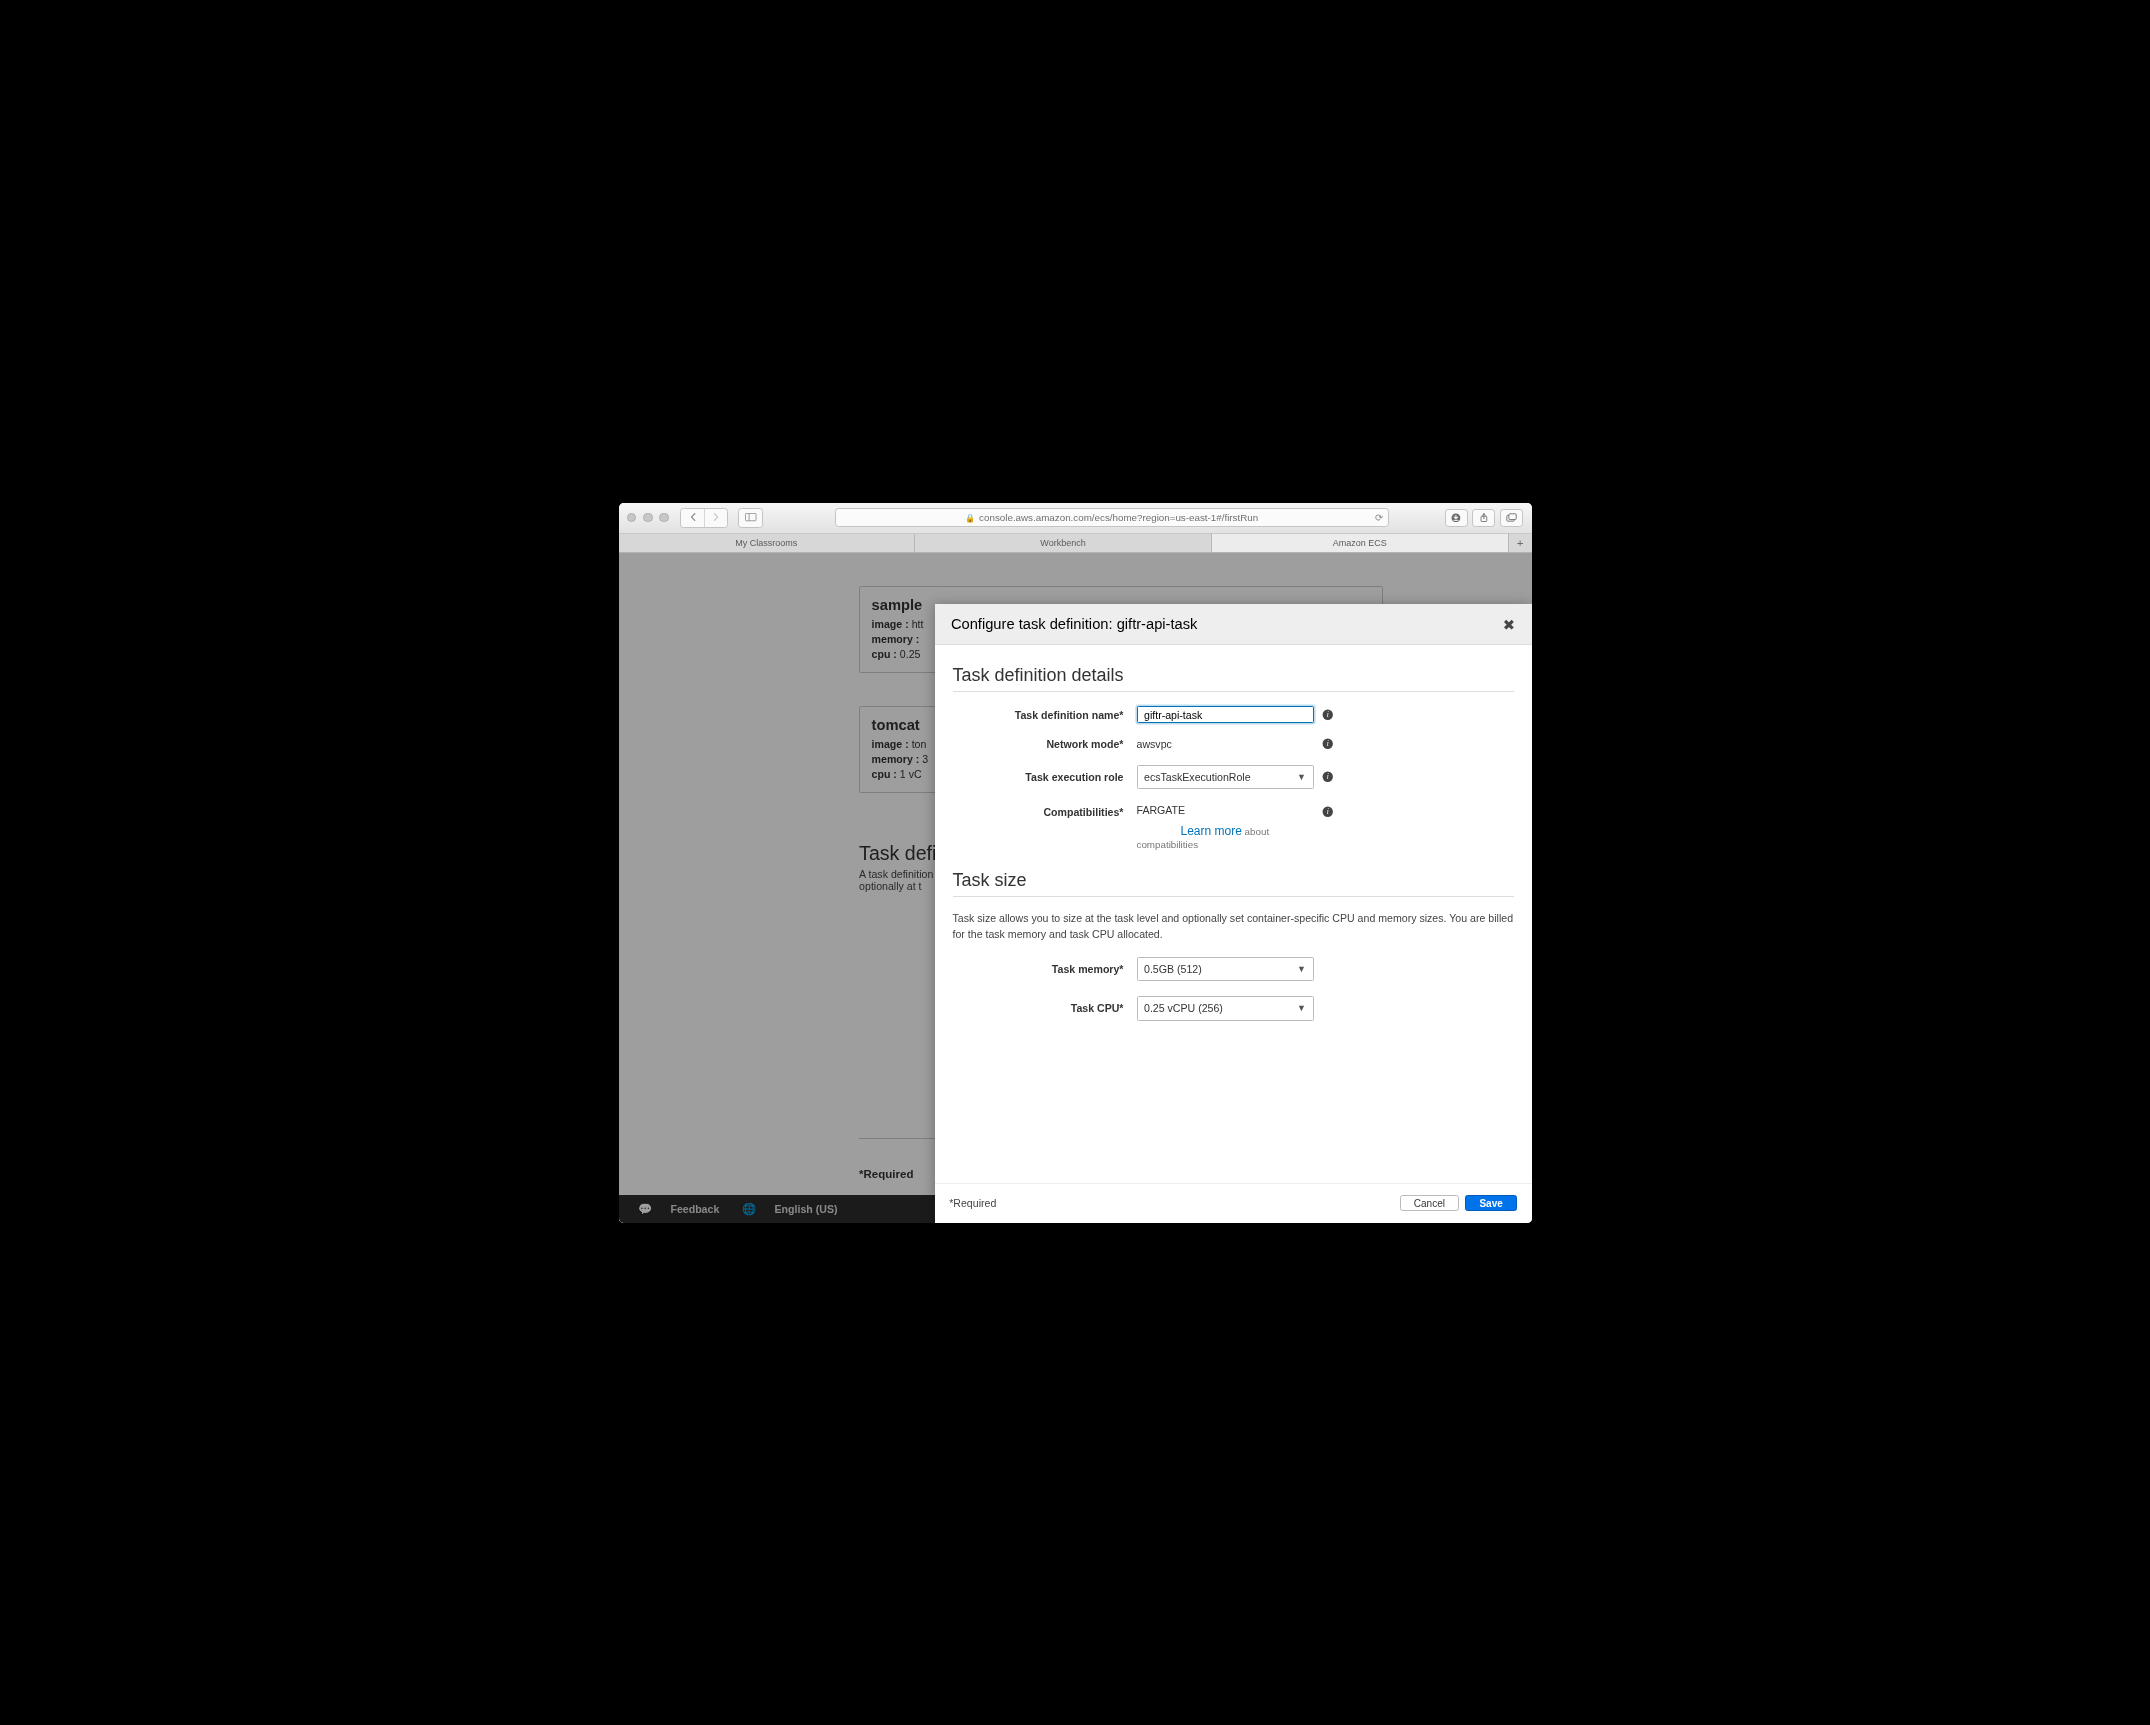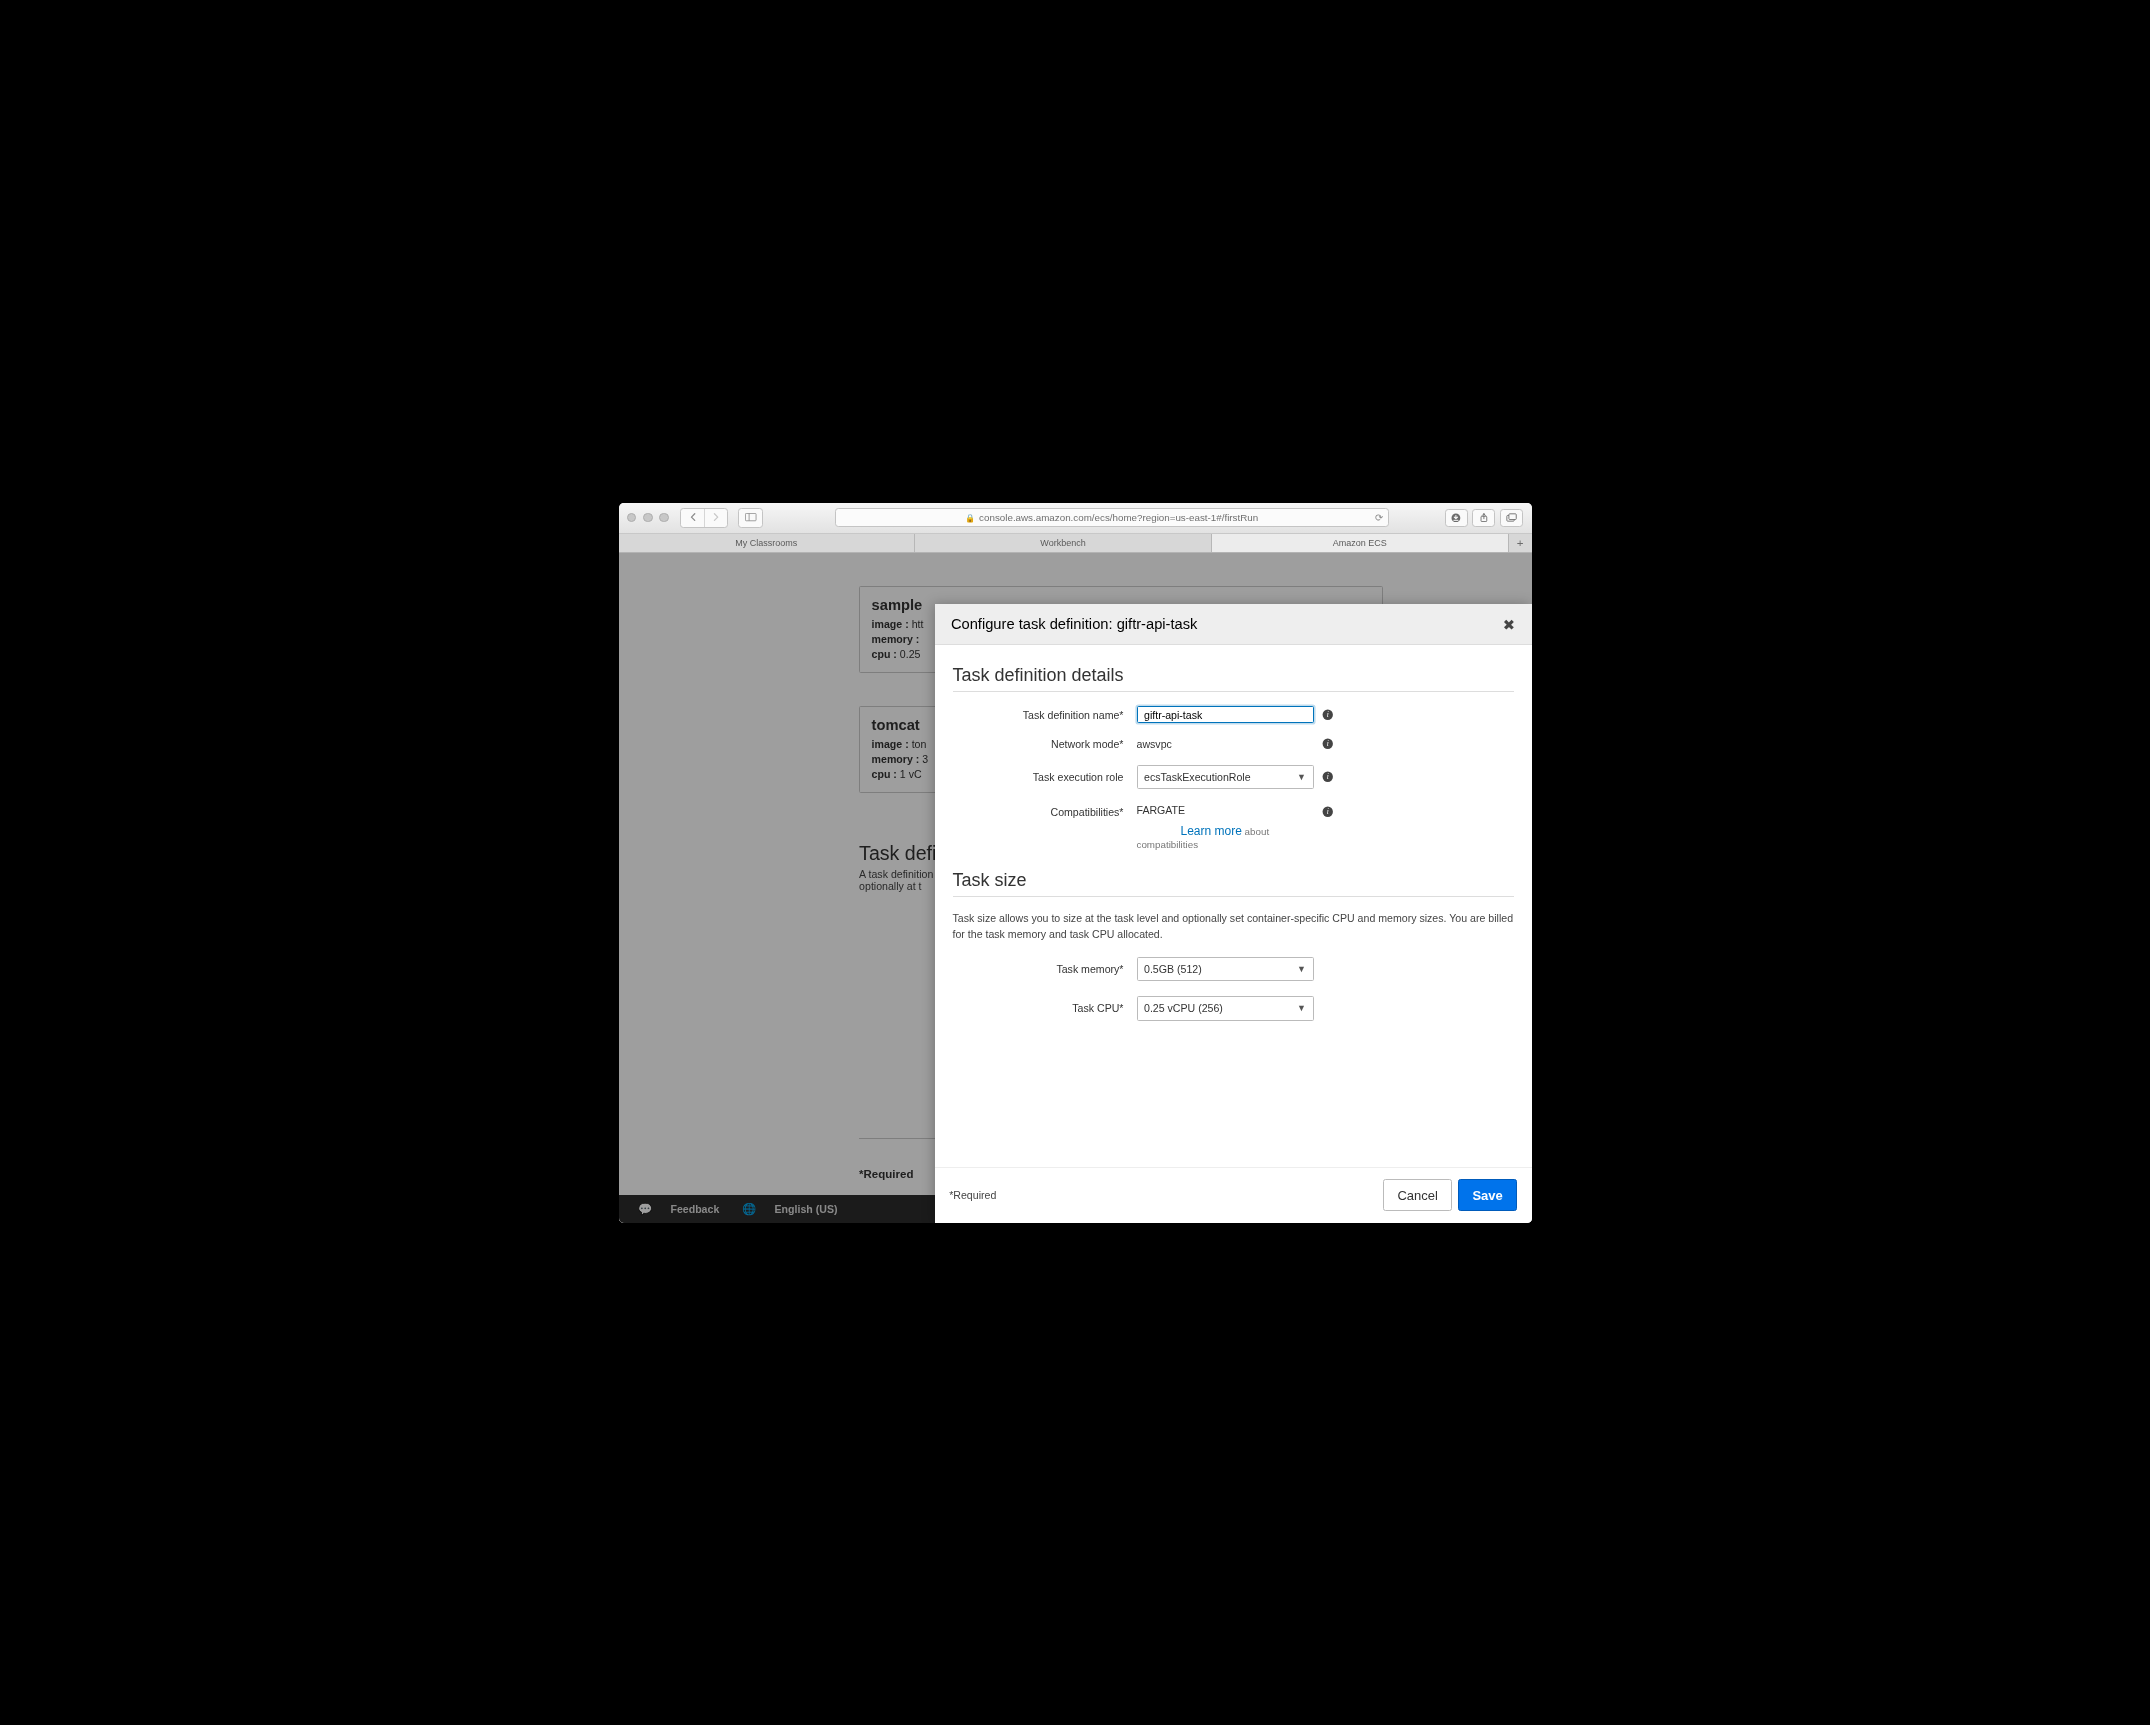--- a/index.html
+++ b/index.html
@@ -118,21 +118,21 @@
     border-bottom:0.8px solid #ddd;
     padding: 11.5px 16.4px;
     display:flex; align-items:center; justify-content:space-between;
   }
   .modal-header h2 { font-size:14.7px; font-weight:500; color:#000000;}
   .modal-header .close { font-size:14.7px; color:#444; cursor:pointer;}
   .modal-body { flex:1; overflow:auto; padding: 14.7px 18px 8.2px; }
   .h3 { font-size:18px; font-weight:400; margin: 4.9px 0 3.3px; }
   .rule { border-bottom:0.8px solid #ddd; margin: 4.9px 0 14.7px; }
   .form-row { display:flex; align-items:center; margin: 14.7px 0; }
-  .form-row .label { width: 184px; text-align:right; padding-right: 13px; font-weight:400; font-size:10.6px; color:#333;}
+  .form-row .label { width: 184px; text-align:right; padding-right: 13px; font-weight:700; font-size:10.6px; color:#333;}
   .form-row .field { width: 177px; position:relative; }
   .form-row .info { margin-left: 8.2px; color:#555; font-size:11.5px; }
   input.text {
     width:100%; height:17px; border:0.8px solid #0073bb; border-radius:1.6px;
     padding: 0 6.5px; font-size:10.6px; outline:none;
     box-shadow: 0 0 0 1.6px rgba(0,115,187,0.25);
   }
   .static-val { font-size:10.6px; color:#333; }
   .select {
     width:100%; height:24.6px; border:0.8px solid #bbb; border-radius:1.6px;
@@ -144,21 +144,21 @@
   .muted { color:#777; font-size:9.8px;}
   .para { font-size:10.6px; color:#444; margin: 4.9px 0 8.2px; line-height:1.45;}
   .modal-footer {
     border-top:0.8px solid #eee;
     padding: 11.5px 14.7px;
     display:flex; align-items:center; justify-content:space-between;
     background:#fff;
   }
   .modal-footer .req-note { font-size:10.6px; color:#444; }
   .btns { display:flex; gap:6.5px; }
-  .btn { height:32px; padding:0 13px; border-radius:2.5px; font-size:13px; cursor:pointer; }
+  .btn { height:16px; padding:0 13px; border-radius:2.5px; font-size:10px; cursor:pointer; }
   .btn.secondary { background:#fff; border:0.8px solid #bbb; color:#333;}
   .btn.primary { background:#0073eb; border:0.8px solid #005bbb; color:#fff; font-weight:600;}
   svg { display:block; }
 </style>
 </head>
 <body>
 
 <div class="stage">
   <div class="window">
 

